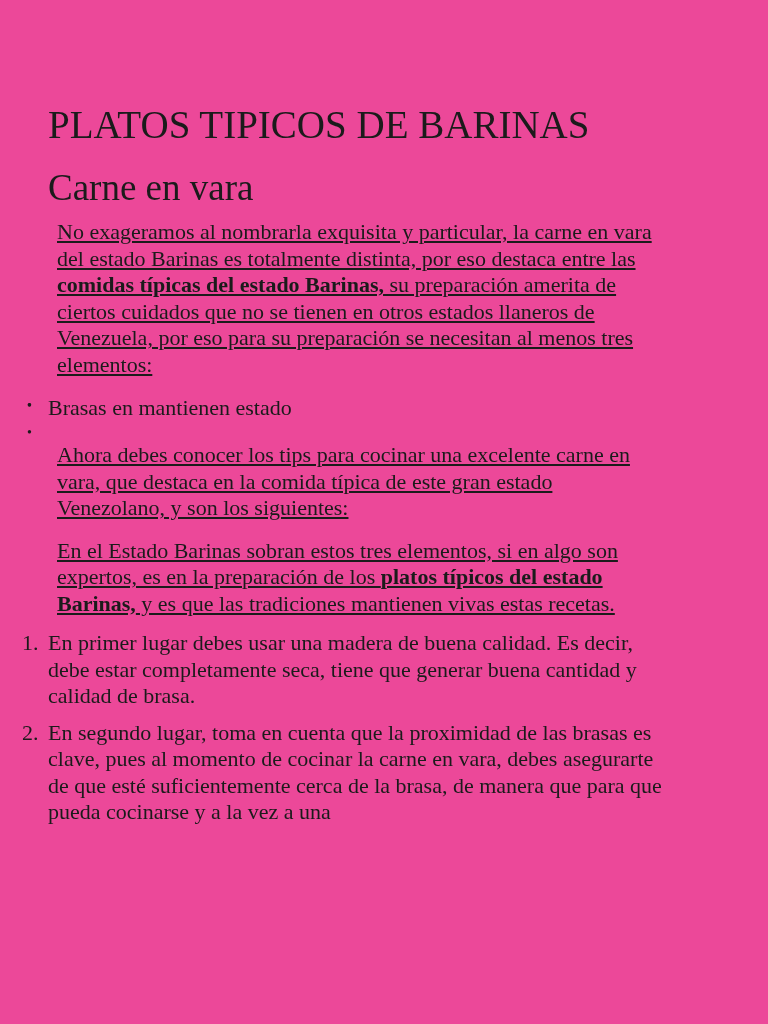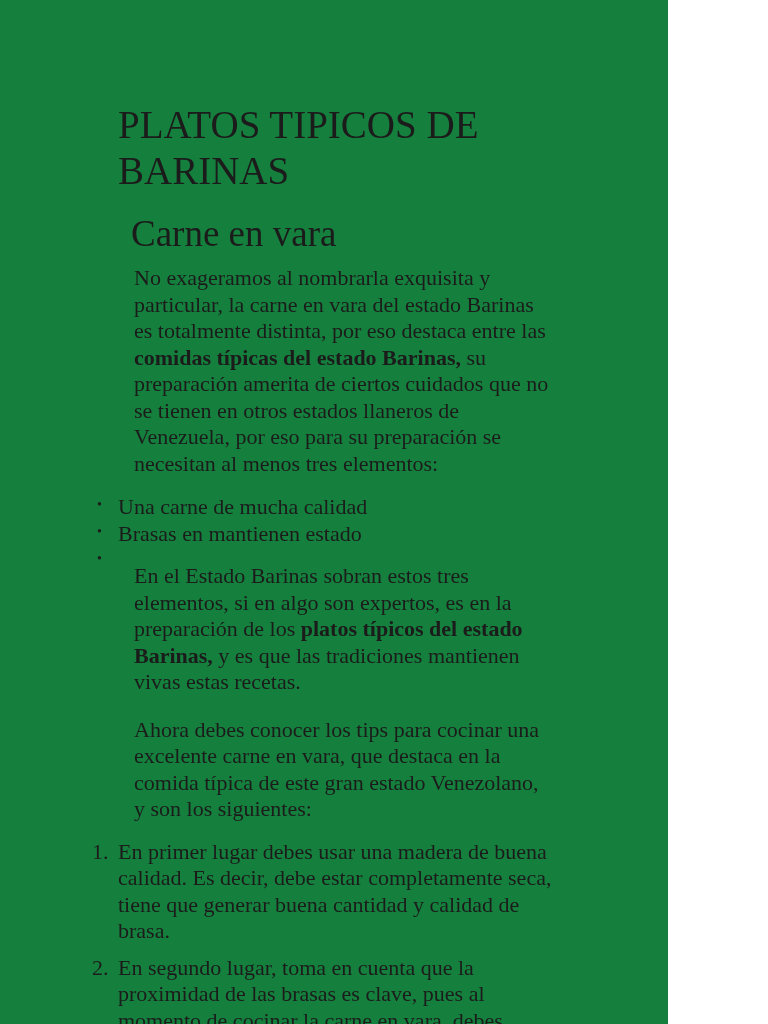--- a/index.html
+++ b/index.html
@@ -5,44 +5,45 @@
   html, body {
     margin: 0;
     padding: 0;
     width: 768px;
     height: 1024px;
     background: #ffffff;
     overflow: hidden;
   }
   .page {
     box-sizing: border-box;
-    width: 668px;
+    width: 768px;
     height: 1024px;
-    padding: 102px 100px 0 118px;
-    background: #15803d;
+    padding: 102px 100px 0 48px;
+    background: #ec4899;
     color: #1b1b1b;
     font-family: "Liberation Serif", "DejaVu Serif", serif;
   }
   h1.doc-title {
     margin: 0;
     font-size: 39px;
     font-weight: normal;
     line-height: 46px;
     letter-spacing: 0;
   }
   h2.doc-heading {
-    margin: 19px 0 0 13px;
+    margin: 19px 0 0 0;
     font-size: 37px;
     font-weight: normal;
     line-height: 41px;
   }
   p.body-par {
-    margin: 16px;
+    margin: 9px;
     font-size: 22px;
     line-height: 26.5px;
+    text-decoration: underline;
   }
   p.par-intro    { margin-top: 11px; }
   p.par-elements { margin-top: 16px; }
   p.par-tips     { margin-top: 21px; }
   .bold { font-weight: bold; }
 
   ul.bullet-list {
     margin: 16px 0 0 0;
     padding: 0;
     list-style: none;
@@ -86,34 +87,33 @@
 
   <h1 class="doc-title">PLATOS TIPICOS DE BARINAS</h1>
 
   <h2 class="doc-heading">Carne en vara</h2>
 
   <p class="body-par par-intro"><span>No exageramos al nombrarla exquisita y particular, la carne en vara del estado Barinas es totalmente distinta, por eso destaca entre las </span><span class="bold">comidas típicas del estado Barinas,</span><span> su preparación amerita de ciertos cuidados que no se tienen en otros estados llaneros de Venezuela, por eso para su preparación se necesitan al menos tres elementos:</span></p>
 
   <ul class="bullet-list">
     <li>
       <span class="bullet-marker">•</span>
-      <span>Una carne de mucha calidad</span>
     </li>
     <li>
       <span class="bullet-marker">•</span>
       <span>Brasas en mantienen estado</span>
     </li>
     <li>
       <span class="bullet-marker">•</span>
     </li>
   </ul>
 
+  <p class="body-par par-tips">Ahora debes conocer los tips para cocinar una excelente carne en vara, que destaca en la comida típica de este gran estado Venezolano, y son los siguientes:</p>
+
   <p class="body-par par-elements"><span>En el Estado Barinas sobran estos tres elementos, si en algo son expertos, es en la preparación de los </span><span class="bold">platos típicos del estado Barinas,</span><span> y es que las tradiciones mantienen vivas estas recetas.</span></p>
-
-  <p class="body-par par-tips">Ahora debes conocer los tips para cocinar una excelente carne en vara, que destaca en la comida típica de este gran estado Venezolano, y son los siguientes:</p>
 
   <ol class="step-list">
     <li>
       <span class="num-marker">1.</span>
       <span>En primer lugar debes usar una madera de buena calidad. Es decir, debe estar completamente seca, tiene que generar buena cantidad y calidad de brasa.</span>
     </li>
     <li>
       <span class="num-marker">2.</span>
       <span>En segundo lugar, toma en cuenta que la proximidad de las brasas es clave, pues al momento de cocinar la carne en vara, debes asegurarte de que esté suficientemente cerca de la brasa, de manera que para que pueda cocinarse y a la vez a una</span>
     </li>

